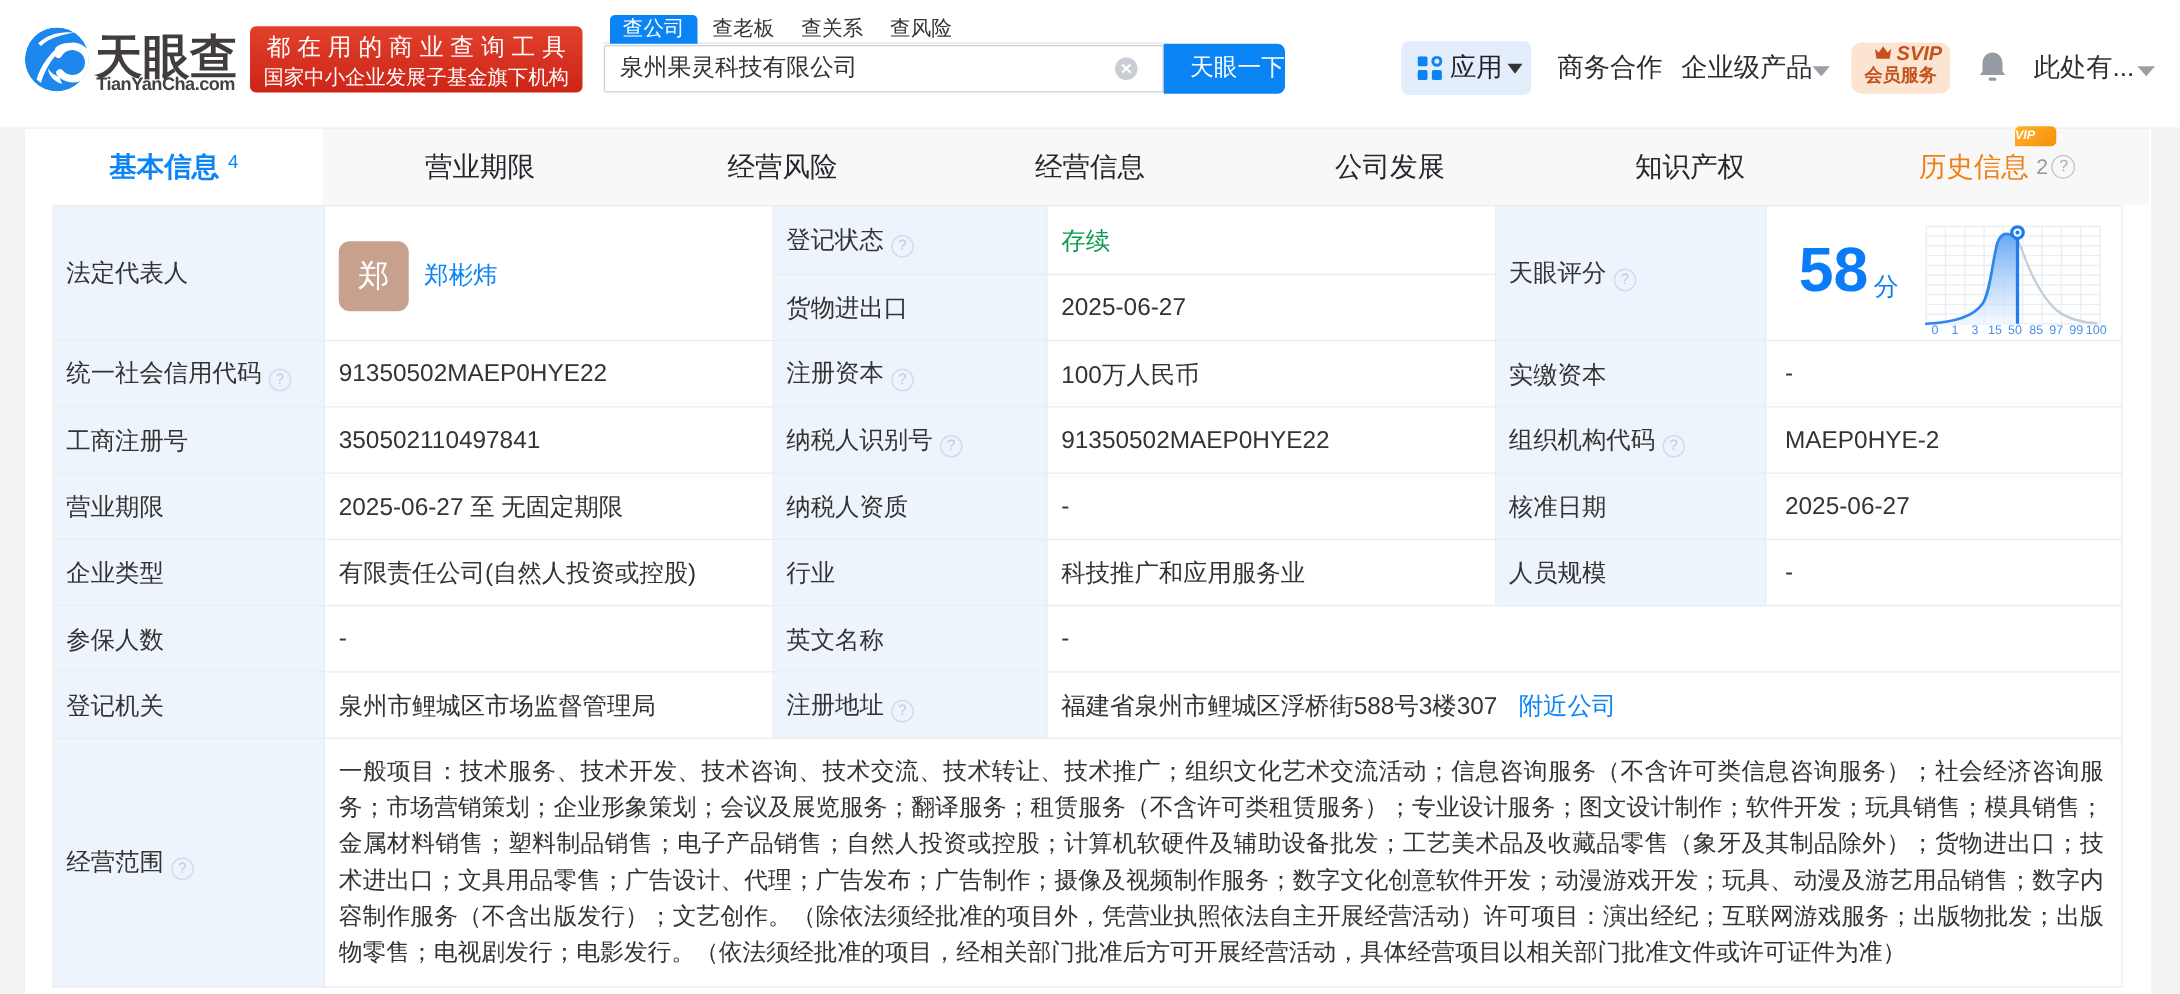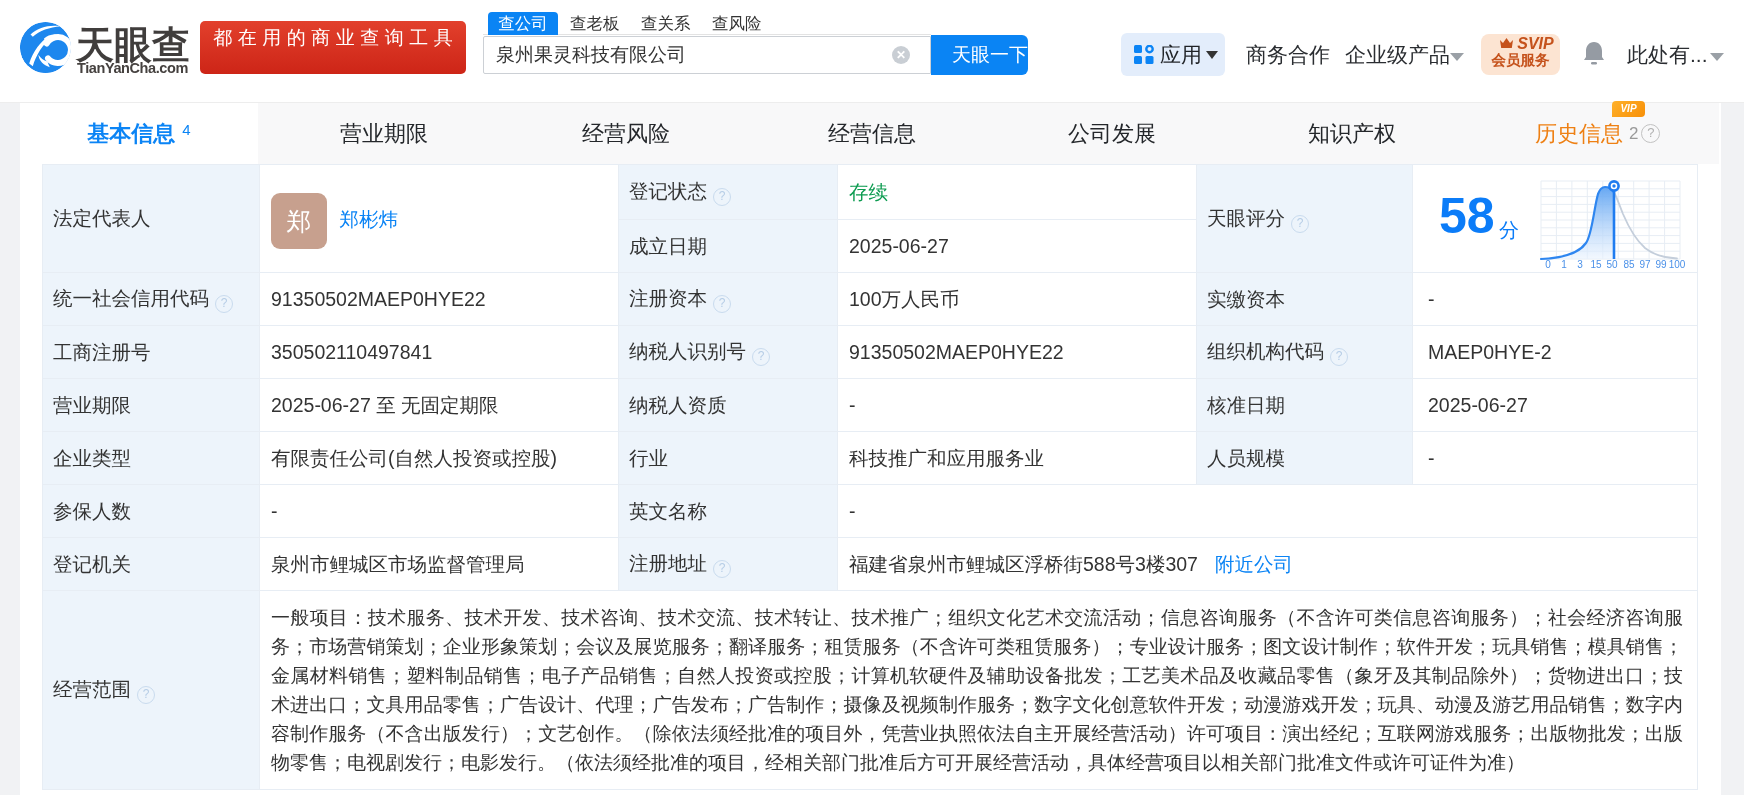--- a/index.html
+++ b/index.html
@@ -32,21 +32,21 @@
 <div class="abs tabtx" style="left:872px;">经营信息</div>
 <div class="abs tabtx" style="left:1112px;">公司发展</div>
 <div class="abs tabtx" style="left:1352px;">知识产权</div>
 <style>.tabtx{top:103px;height:61px;display:flex;align-items:center;transform:translateX(-50%);font-size:22px;color:#24272b;}</style>
 <div class="abs" style="left:1535px;top:103px;height:61px;display:flex;align-items:center;">
   <span style="font-size:22px;color:#ee8014;">历史信息</span>
   <span style="font-size:17px;color:#999;margin-left:6px;">2</span>
   <span style="display:inline-block;width:19px;height:19px;border:1.5px solid #c2c2c2;border-radius:50%;color:#b0b0b0;font-size:13px;line-height:16px;text-align:center;margin-left:3px;">?</span>
 </div>
 
-<div class="abs" style="left:1612px;top:101px;width:33px;height:16px;background:linear-gradient(135deg,#ffb12b,#f78f07);border-radius:4px 4px 4px 0;color:#fff;font-size:10px;font-weight:bold;font-style:italic;text-align:center;line-height:16px;">VIP</div>
+<div class="abs" style="left:1612px;top:101px;width:33px;height:16px;background:linear-gradient(135deg,#ffb12b,#f78f07);border-radius:4px 4px 4px 0;color:#fff;font-size:10px;font-weight:bold;font-style:italic;text-align:left;line-height:16px;">VIP</div>
 
 <svg class="abs" style="left:19px;top:21px;" width="53" height="53" viewBox="0 0 53 53">
   <defs>
       <clipPath id="lc">
         <circle cx="26.5" cy="26.5" r="25.6"></circle>
       </clipPath>
     </defs>
   <g clip-path="url(#lc)">
     <circle cx="26.5" cy="26.5" r="25.6" fill="#1d87ee"></circle>
     <path d="M11.5,13.5 C19,6.5 30,3.5 41.5,5.2 C31,6.2 20,9.5 13.8,15.8 Z" fill="#fff"></path>
@@ -54,20 +54,21 @@
     <path d="M27.7,22.5 A13,13 0 1 1 29.0,37.35" fill="none" stroke="#fff" stroke-width="6" stroke-linecap="round"></path>
     <path d="M25,17.5 C30.5,12.5 39,12.3 44.6,16.2 C38.8,15 31,17.2 27,21.6 Z" fill="#fff"></path>
     <path d="M28.5,40.6 C24.5,39.4 21.4,37 19.4,33.8 C20,39.6 24.4,44.4 30.8,46.2 C29.8,44.2 29,42.2 28.5,40.6 Z" fill="#fff"></path>
   </g>
 </svg>
 <div class="abs" style="left:76px;top:19.5px;font-size:38px;font-weight:bold;color:#403d3c;letter-spacing:0;">天眼查</div>
 <div class="abs" style="left:77px;top:59.5px;font-size:14.5px;font-weight:bold;color:#45413f;letter-spacing:-0.4px;">TianYanCha.com</div>
 
 <div class="abs" style="left:200px;top:21px;width:266px;height:53px;border-radius:5px;background:linear-gradient(180deg,#e2402c,#cd2517);">
   <div style="text-align:center;margin-top:4px;font-size:19px;color:#fff;letter-spacing:5.5px;text-indent:5.5px;">都在用的商业查询工具</div>
+  <div style="text-align:center;margin-top:0px;font-size:16.3px;color:#fff;">国家中小企业发展子基金旗下机构</div>
 </div>
 
 <div class="abs" style="left:483px;top:34px;width:448px;height:1px;background:#e3e3e3;"></div>
 <div class="abs" style="left:488px;top:12px;width:70px;height:23px;background:#0a84f4;border-radius:4px 4px 0 0;color:#fff;font-size:16.5px;text-align:center;line-height:23px;">查公司</div>
 <div class="abs" style="left:570px;top:12px;height:23px;line-height:23px;font-size:16.5px;color:#333;">查老板</div>
 <div class="abs" style="left:641px;top:12px;height:23px;line-height:23px;font-size:16.5px;color:#333;">查关系</div>
 <div class="abs" style="left:712px;top:12px;height:23px;line-height:23px;font-size:16.5px;color:#333;">查风险</div>
 
 <div class="abs" style="left:483px;top:36px;width:448px;height:38px;border:1px solid #ccd0d5;border-radius:2px 0 0 2px;background:#fff;"></div>
 <div class="abs" style="left:496px;top:36px;height:38px;line-height:38px;font-size:19px;color:#333;">泉州果灵科技有限公司</div>
@@ -146,21 +147,21 @@
               <text x="73" y="89.5">50</text>
               <text x="90" y="89.5">85</text>
               <text x="106" y="89.5">97</text>
               <text x="122" y="89.5">99</text>
               <text x="138" y="89.5">100</text>
         </g>
       </svg>
     </td>
   </tr>
   <tr style="height:53px;">
-    <td class="lbl">成立日期</td>
+    <td class="lbl">货物进出口</td>
     <td class="val">2025-06-27</td>
   </tr>
   <tr style="height:53px;">
     <td class="lbl">统一社会信用代码<span class="qm">?</span></td>
     <td class="val">91350502MAEP0HYE22</td>
     <td class="lbl">注册资本<span class="qm">?</span></td>
     <td class="val">100万人民币</td>
     <td class="lbl">实缴资本</td>
     <td class="val6">-</td>
   </tr>

